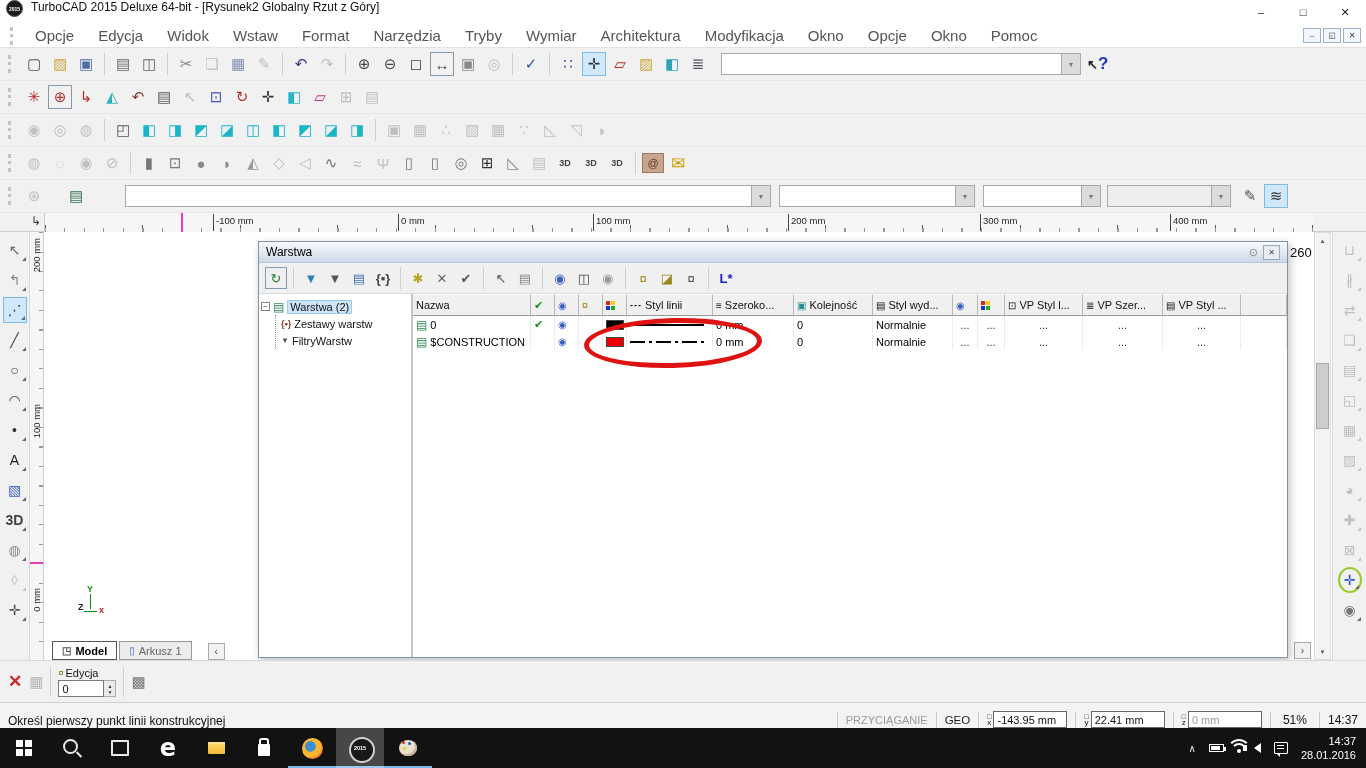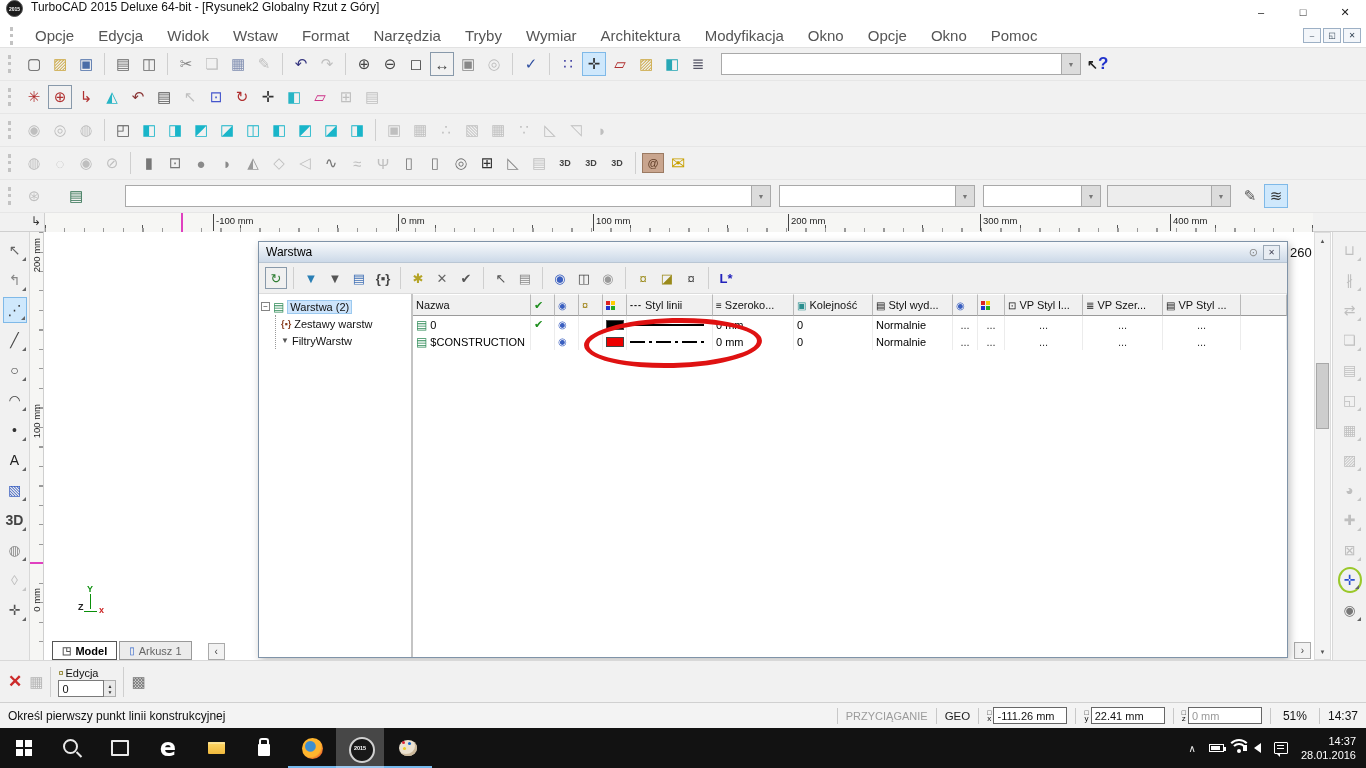--- a/index.html
+++ b/index.html
@@ -118,21 +118,21 @@
 .insp-ico{color:#b5b5b5;font-size:15px}
 .vsep{width:1px;height:30px;background:#cfcfcf}
 .insp-group{display:flex;flex-direction:column;font-size:11px;line-height:14px}
 .insp-lbl{display:flex;align-items:center;gap:2px;overflow:hidden;width:54px}
 .insp-lock{color:#7a6a00;font-size:9px}
 .insp-row{display:flex}
 .insp-input{width:46px;height:17px;border:1px solid #7a7a7a;background:#fff;font-size:11px;padding:0 3px;display:flex;align-items:center}
 .spin{width:12px;height:17px;border:1px solid #adadad;border-left:none;background:#e9e9e9;display:flex;flex-direction:column;align-items:center;justify-content:center;font-size:5px;color:#333;line-height:6px}
 #flag{color:#777;font-size:15px}
 
-#statusbar{position:absolute;left:0;top:702px;width:100%;height:26px;background:#f3f3f3;border-top:1px solid #d0d0d0;display:flex;align-items:center;padding:0 8px;font-size:12px}
+#statusbar{position:absolute;left:0;top:702px;width:100%;height:26px;background:#f3f3f3;border-top:1px solid #d0d0d0;display:flex;align-items:flex-end;padding:0 8px;font-size:12px}
 .sb-sep{width:1px;height:16px;background:#c8c8c8;margin:0 8px}
 #sb-right{margin-left:auto;display:flex;align-items:center}
 #sb-snap{color:#9b9b9b;font-size:11px}
 #sb-geo{color:#222;font-size:11.5px}
 .sb-ax{display:inline-flex;flex-direction:column;align-items:center;line-height:6px;margin-right:2px}
 .sb-ax b{font-size:7px;font-weight:normal}
 .sb-ax i{font-size:8px;font-style:normal}
 .sb-field{width:74px;height:17px;border:1px solid #666;background:#fff;font-size:11px;display:flex;align-items:center;padding:0 3px}
 .sb-field.dis{color:#999}
 #sb-zoom{margin:0 4px}
@@ -921,21 +921,21 @@
   <div id="sb-right">
     <span class="sb-sep"></span>
     <span id="sb-snap">PRZYCIĄGANIE</span>
     <span class="sb-sep"></span>
     <span id="sb-geo">GEO</span>
     <span class="sb-sep"></span>
     <span class="sb-ax">
         <b>□</b>
         <i>x</i>
       </span>
-    <span class="sb-field">-111.26 mm</span>
+    <span class="sb-field">-143.95 mm</span>
     <span class="sb-sep"></span>
     <span class="sb-ax">
         <b>□</b>
         <i>y</i>
       </span>
     <span class="sb-field">22.41 mm</span>
     <span class="sb-sep"></span>
     <span class="sb-ax">
         <b>□</b>
         <i>z</i>

